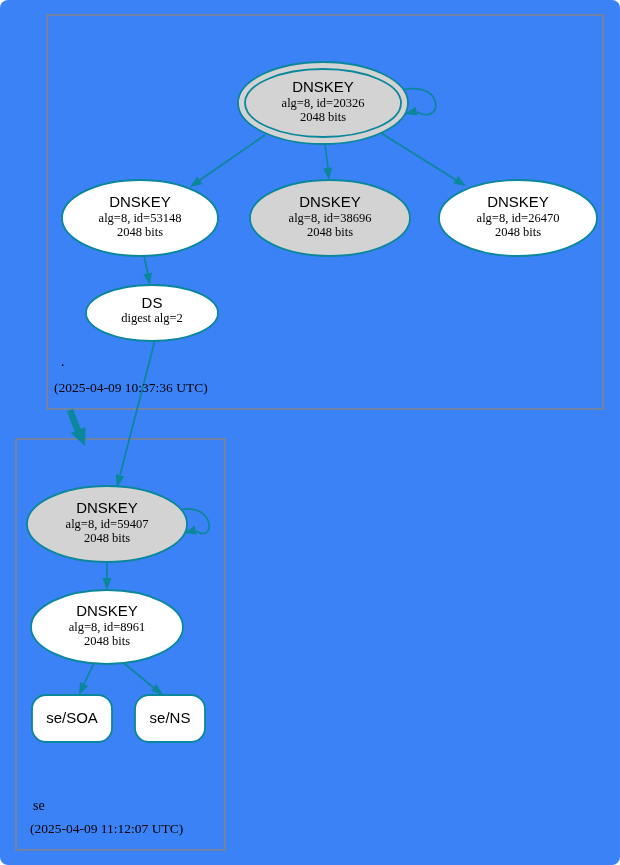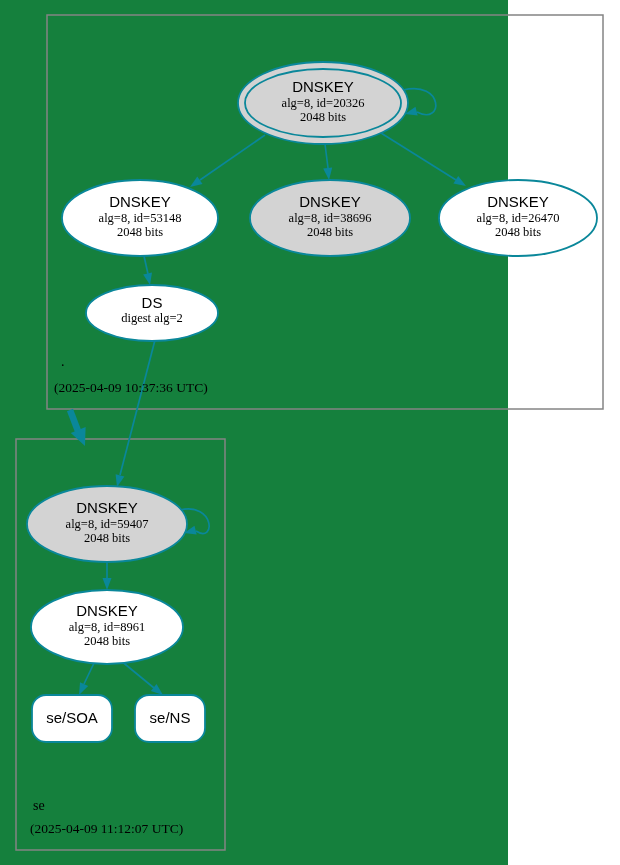--- a/index.html
+++ b/index.html
@@ -1,16 +1,16 @@
 <!DOCTYPE html>
 <html><head>
 <meta charset="utf-8">
 <style>
   html,body{margin:0;padding:0;background:#ffffff;}
-  .stage{width:508px;height:865px;position:relative;background:#15803d;}
+  .stage{width:620px;height:865px;position:relative;background:#3b82f6;border-radius:8px;}
   svg{display:block;}
   text{fill:#000000;}
   .t-sans{font-family:"Liberation Sans",sans-serif;}
   .t-serif{font-family:"Liberation Serif",serif;}
   .node-title{font-size:15px;}
   .node-detail{font-size:12.5px;}
   .rrset-label{font-size:15px;}
   .zone-name{font-size:14px;}
   .zone-ts{font-size:13.5px;}
   .mid{text-anchor:middle;}

